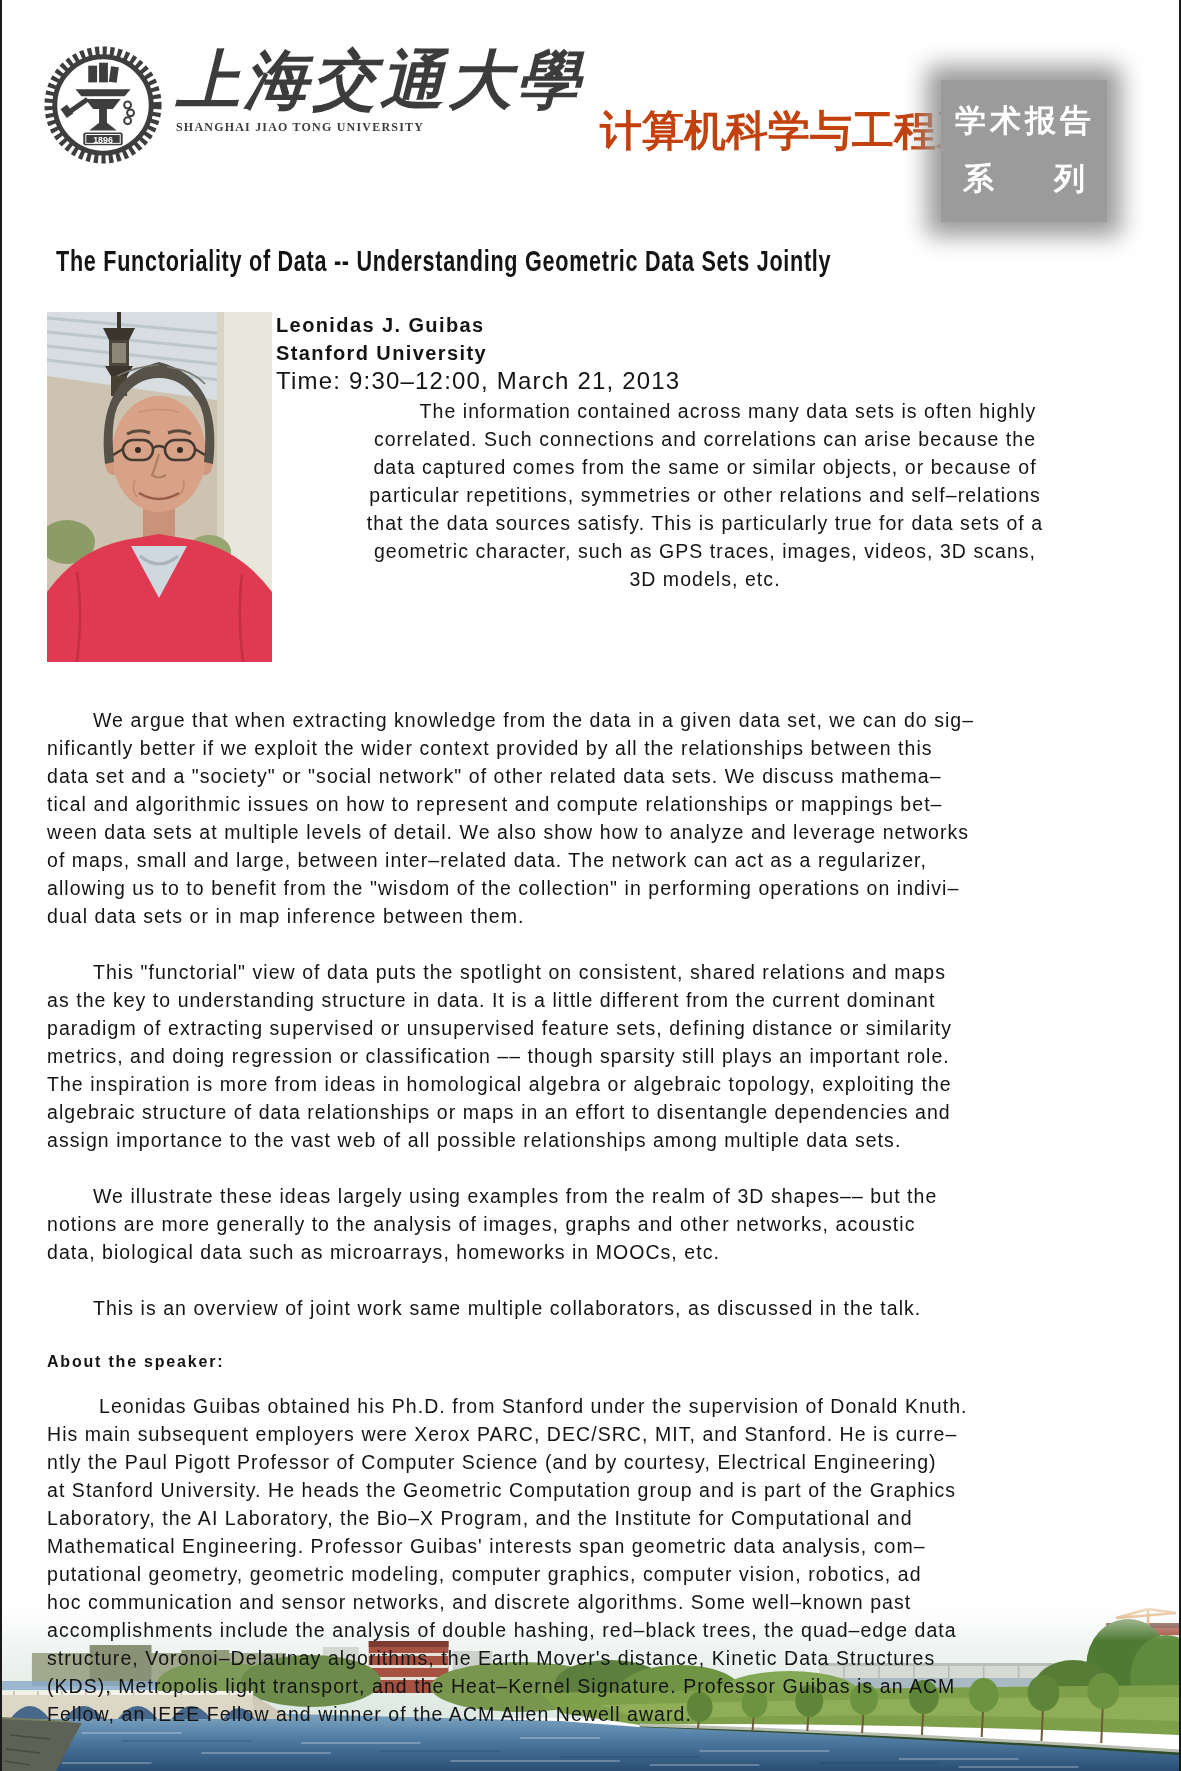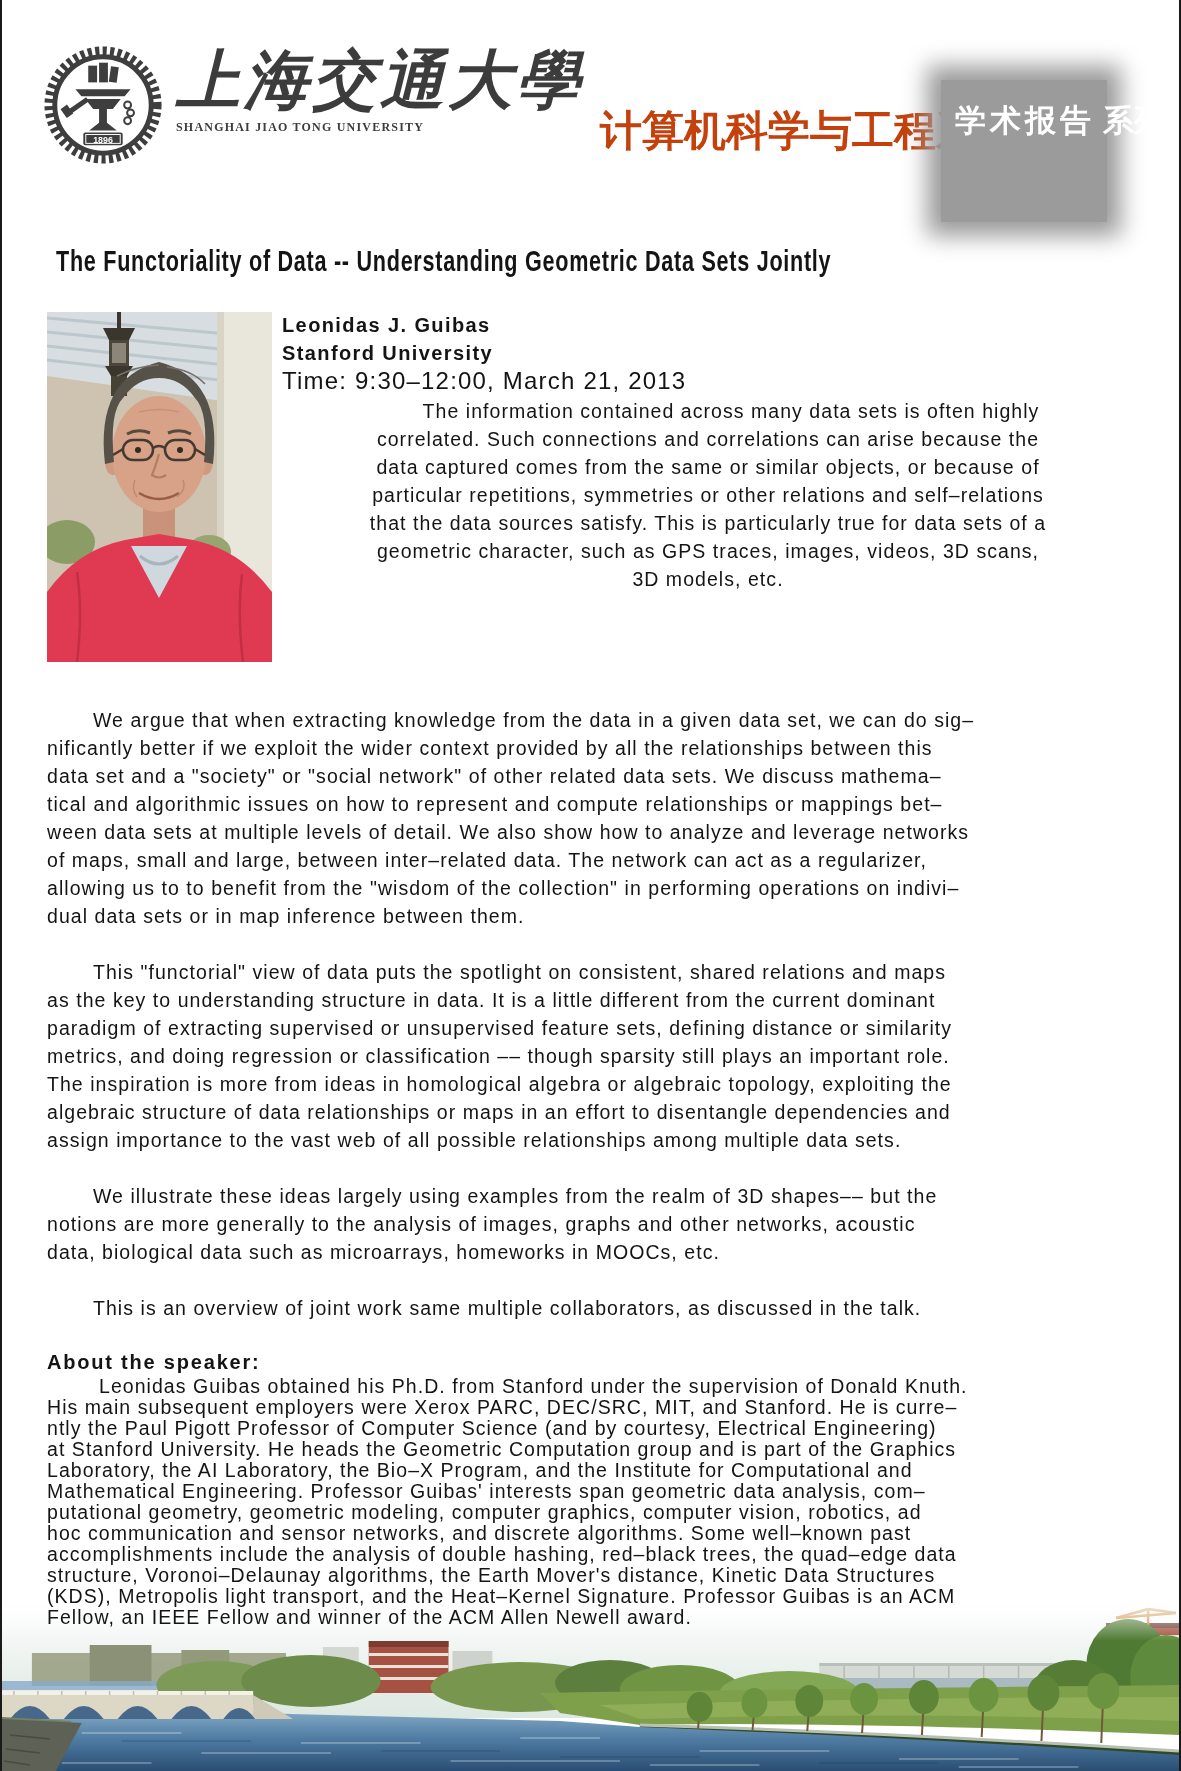--- a/index.html
+++ b/index.html
@@ -33,48 +33,48 @@
     font-weight:bold;font-size:42px;line-height:1;
     margin:66px 0 0 16px;white-space:nowrap;
   }
   .badge{
     position:absolute;top:80px;right:72px;
     width:166px;height:142px;box-sizing:border-box;
     background:#9b9b9b;
     box-shadow:0 0 22px 14px #9b9b9b;
     color:#ffffff;
     padding:20px 14px 22px 14px;
-    display:flex;flex-direction:row;justify-content:space-between;
+    display:flex;flex-direction:column;justify-content:space-between;
   }
   .badge-l1{font-size:31px;font-weight:bold;letter-spacing:4px;text-align:center;white-space:nowrap;}
   .badge-l2{display:flex;justify-content:space-between;font-size:31px;font-weight:bold;padding:0 8px;}
   
   .title{
     margin:34px 0 0 54px;
     font-size:30px;font-weight:bold;letter-spacing:1px;
     transform:scaleX(0.72);transform-origin:left center;
     white-space:nowrap;
   }
   
   .content{
     position:relative;z-index:2;
     margin:34px 45px 0 45px;
     font-size:19.5px;line-height:28px;letter-spacing:1.05px;
   }
-  .lead{display:flex;gap:10px;}
+  .lead{display:flex;gap:4px;}
   .photo{flex:none;width:225px;height:350px;}
   .lead-right{flex:1;min-width:0;}
   .speaker-name,.speaker-aff{font-weight:bold;font-size:20px;line-height:27.5px;letter-spacing:1.4px;}
   .speaker-meta{font-size:24px;line-height:27.5px;letter-spacing:1.2px;}
   .para{white-space:pre-line;margin:0;text-indent:46px;}
   .p1{margin-top:2px;text-align:center;}
   .p2{margin-top:44px;}
   .p3,.p4,.p5{margin-top:28px;}
-  .about-h{font-size:20px;font-weight:bold;letter-spacing:1.8px;margin:26px 0 0 0;}
-  .p6{line-height:21px;text-indent:52px;}
+  .about-h{font-size:16px;font-weight:bold;letter-spacing:1.8px;margin:26px 0 0 0;}
+  .p6{margin-top:16px;line-height:28px;text-indent:52px;}
   
   .footer-photo{position:absolute;left:0;right:0;bottom:0;height:178px;z-index:1;}
   .footer-photo svg{display:block;width:100%;height:100%;}
 </style>
 </head>
 <body>
 
 <div class="page">
 
   <div class="header">

